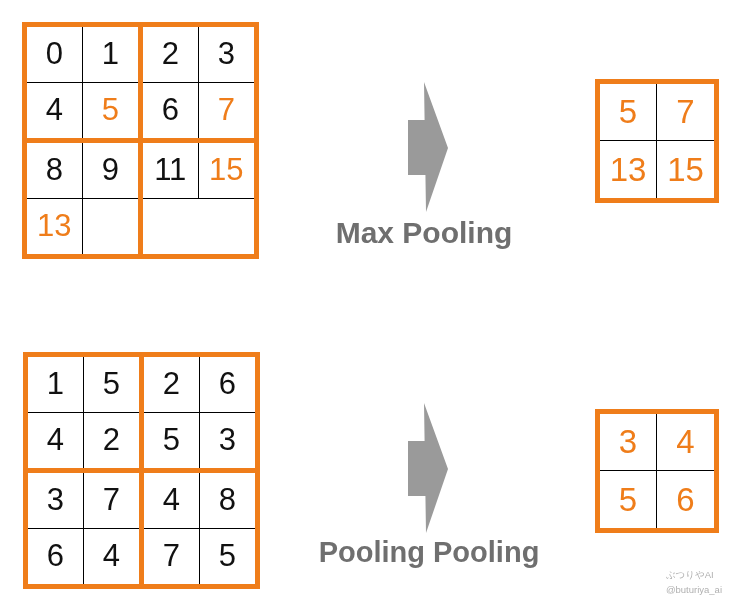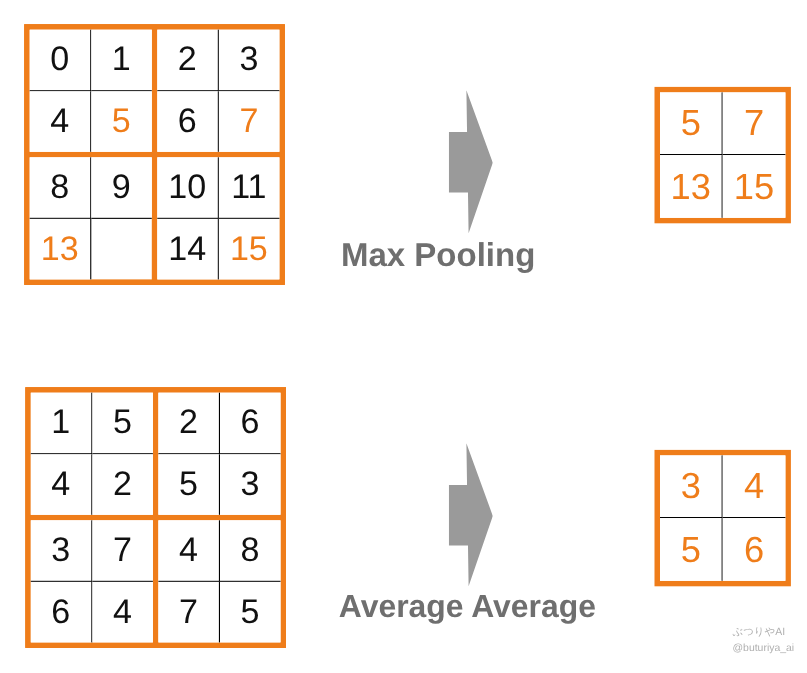--- a/index.html
+++ b/index.html
@@ -55,20 +55,21 @@
 
   .cell[data-color="orange"] { color: var(--orange, #EF7D1A); }
 
   .arrow { position: absolute; }
   .arrow path { fill: var(--arrow-gray, #9A9A9A); }
 
   .plabel {
     position: absolute;
     font-weight: bold;
     color: var(--label-gray, #6F6F6F);
+    text-align: center;
     white-space: nowrap;
     line-height: 1.1;
   }
   .plabel.max { left: 310px; top: 216px; width: 228px; font-size: 30px; }
   .plabel.avg { left: 308px; top: 537px; width: 242px; font-size: 29px; }
 
   .watermark {
     position: absolute;
     right: 12px; top: 567px;
     font-size: 9.5px;
@@ -95,23 +96,21 @@
         <div class="cell" data-color="black">3</div>
         <div class="cell" data-color="black">6</div>
         <div class="cell" data-color="orange">7</div>
       </div>
       <div class="quad">
         <div class="cell" data-color="black">8</div>
         <div class="cell" data-color="black">9</div>
         <div class="cell" data-color="orange">13</div>
       </div>
       <div class="quad">
-        <div class="cell" data-color="black">10</div>
         <div class="cell" data-color="black">11</div>
-        <div class="cell" data-color="black">14</div>
         <div class="cell" data-color="orange">15</div>
       </div>
     </div>
 
     <svg class="arrow" style="left:408px; top:82px;" width="40" height="130" viewBox="0 0 40 130" aria-hidden="true">
       <path d="M16 0 L40 66 L18 130 Z M0 38 L18 38 L18 93 L0 93 Z"></path>
     </svg>
 
     <div class="plabel max">Max Pooling</div>
 
@@ -149,21 +148,21 @@
         <div class="cell" data-color="black">8</div>
         <div class="cell" data-color="black">7</div>
         <div class="cell" data-color="black">5</div>
       </div>
     </div>
 
     <svg class="arrow" style="left:408px; top:403px;" width="40" height="130" viewBox="0 0 40 130" aria-hidden="true">
       <path d="M16 0 L40 66 L18 130 Z M0 38 L18 38 L18 93 L0 93 Z"></path>
     </svg>
 
-    <div class="plabel avg">Average Average</div>
+    <div class="plabel avg">Pooling Pooling</div>
 
     <div class="grid2" style="left:595px; top:409px;">
       <div class="cell" data-color="orange">3</div>
       <div class="cell" data-color="orange">4</div>
       <div class="cell" data-color="orange">5</div>
       <div class="cell" data-color="orange">6</div>
     </div>
   </section>
 
   <div class="watermark">

